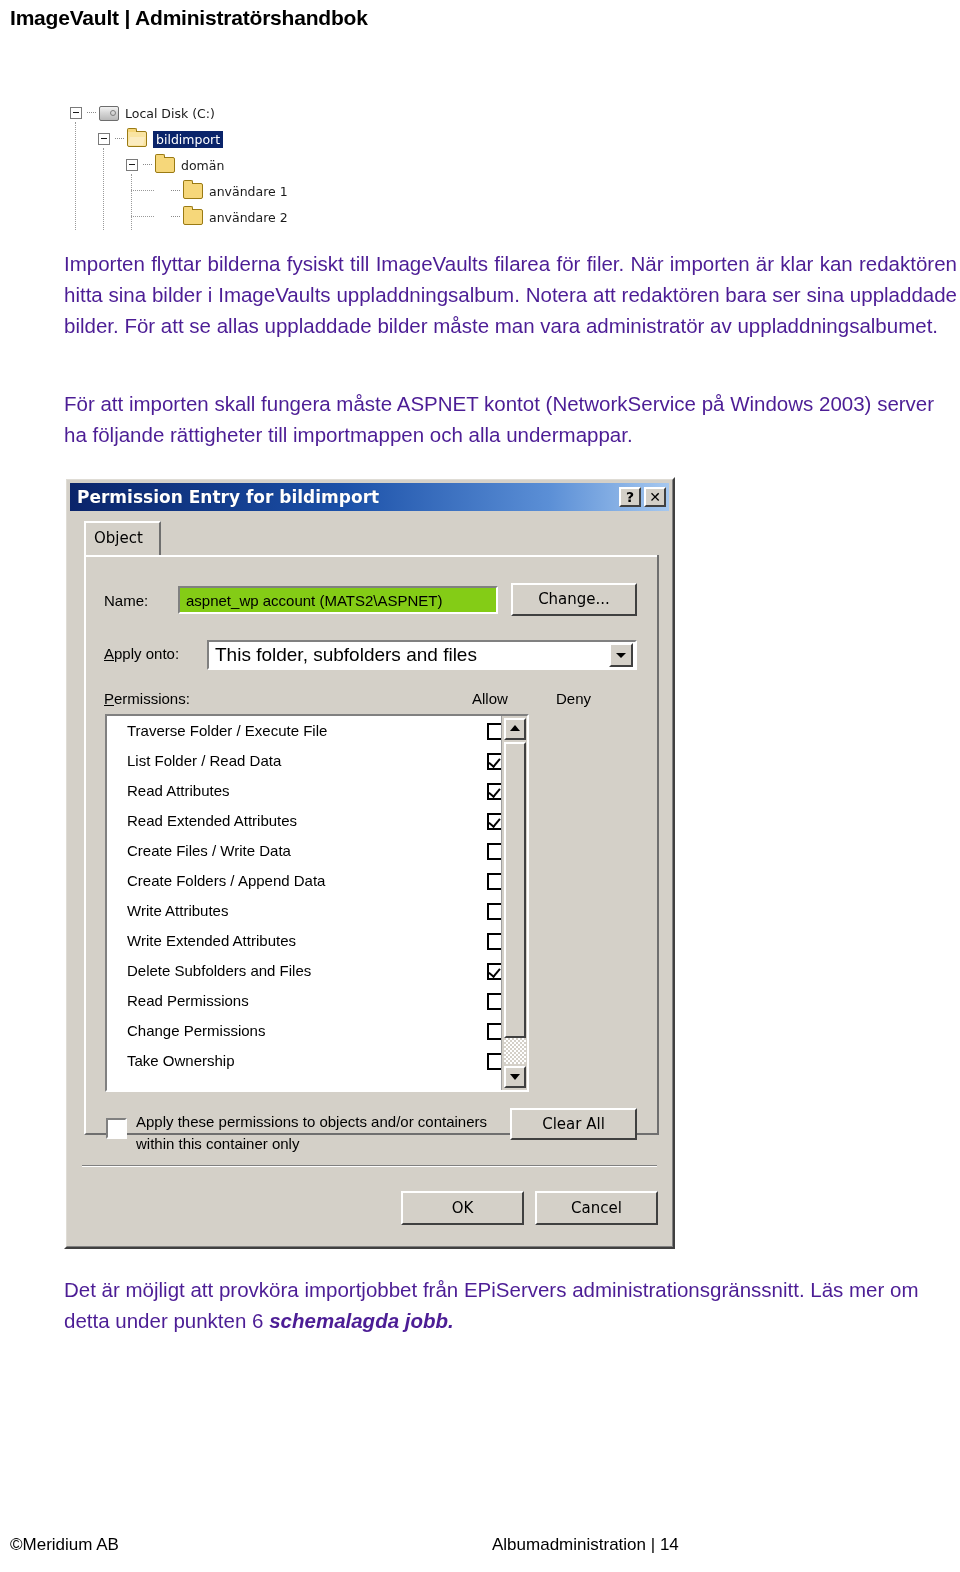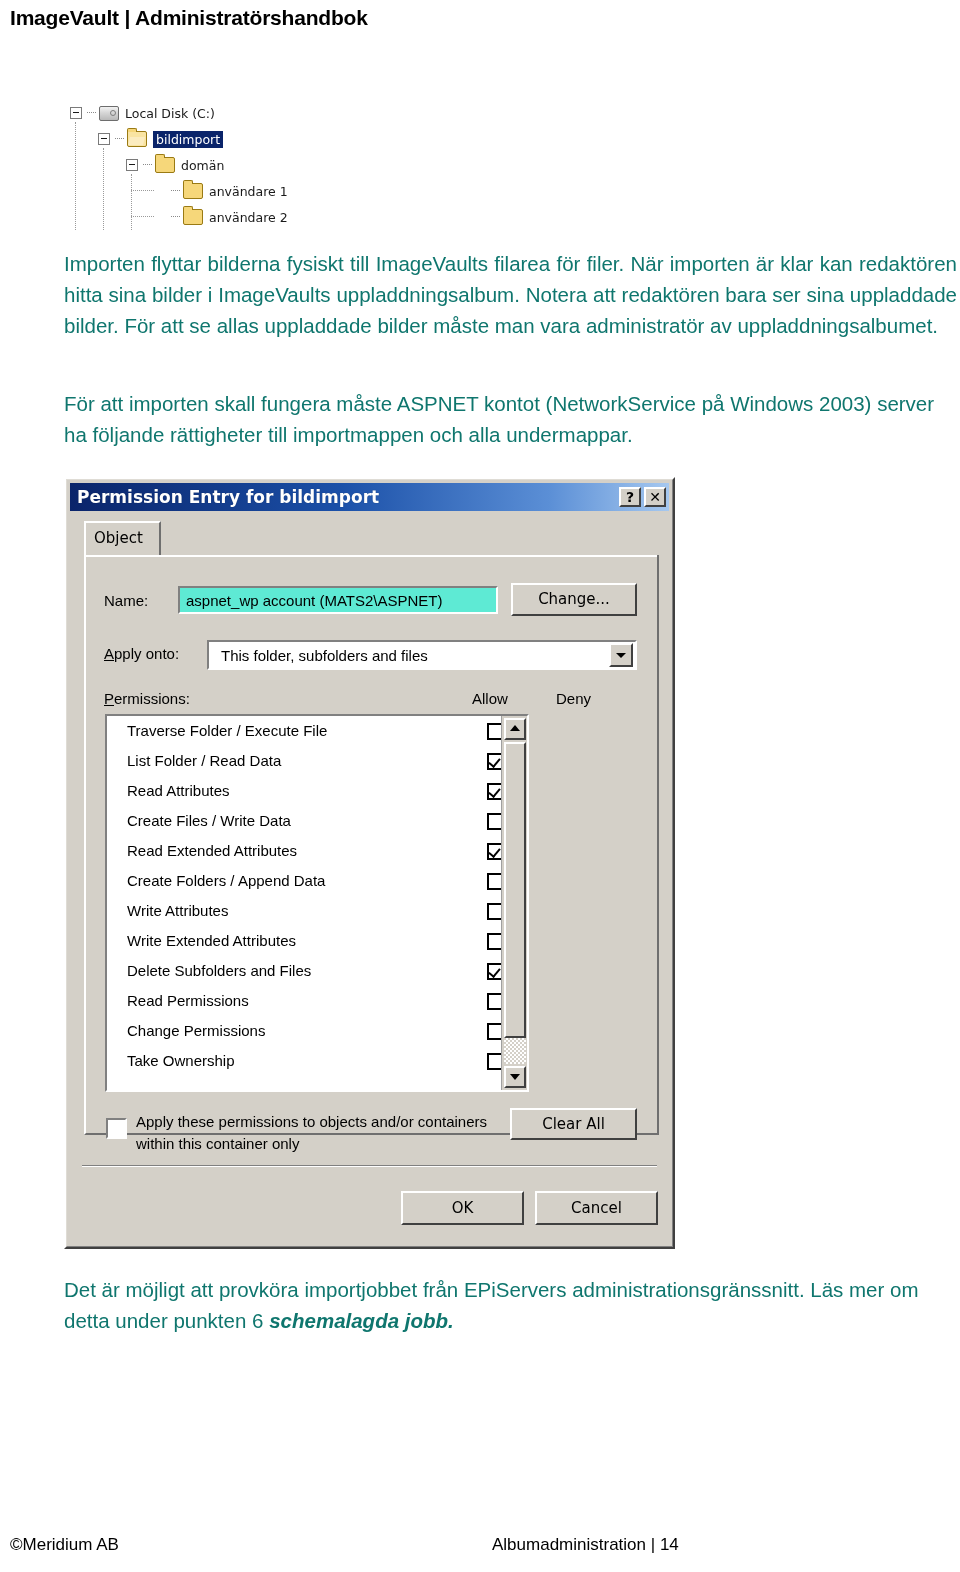--- a/index.html
+++ b/index.html
@@ -146,21 +146,21 @@
     border-top: 1px dotted #9a9a9a;
   }
   .hguide.h3 { left: 61px; top: 88px;  width: 23px; }
   .hguide.h4 { left: 61px; top: 114px; width: 23px; }
 
   
   .para {
     position: absolute;
     font-size: 20.5px;
     line-height: 31px;
-    color: #0f766e;
+    color: #4c1d95;
   }
   .para.justify { text-align: justify; }
   .p1 { left: 64px; top: 248px; width: 893px; }
   .p2 { left: 64px; top: 388px; width: 893px; }
   .p3 { left: 64px; top: 1274px; width: 893px; }
   .bold-italic { font-weight: bold; font-style: italic; }
 
   
   .dlg {
     position: absolute;
@@ -271,21 +271,21 @@
   .lbl-apply { left: 104px; top: 645px; }
   .lbl-perms { left: 104px; top: 690px; }
   .lbl-allow { left: 472px; top: 690px; }
   .lbl-deny  { left: 556px; top: 690px; }
   .underline-first::first-letter { text-decoration: underline; }
 
   .readonly-field {
     position: absolute;
     left: 178px; top: 586px;
     width: 320px; height: 28px;
-    background: #5eead4;
+    background: #84cc16;
     border-top: 2px solid #808080;
     border-left: 2px solid #808080;
     border-right: 2px solid #ffffff;
     border-bottom: 2px solid #ffffff;
     box-sizing: border-box;
     display: flex;
     align-items: center;
     padding-left: 6px;
     font-size: 15px;
     white-space: nowrap;
@@ -319,22 +319,22 @@
     border-top: 2px solid #808080;
     border-left: 2px solid #808080;
     border-right: 2px solid #ffffff;
     border-bottom: 2px solid #ffffff;
     box-sizing: border-box;
     display: flex;
     align-items: center;
   }
   .combo-text {
     flex: 1;
-    padding-left: 12px;
-    font-size: 15px;
+    padding-left: 6px;
+    font-size: 19px;
     white-space: nowrap;
     overflow: hidden;
   }
   .combo-arrow {
     width: 24px; height: 24px;
     margin-right: 2px;
     background: #d4d0c8;
     border-top: 2px solid #ffffff;
     border-left: 2px solid #ffffff;
     border-right: 2px solid #404040;
@@ -597,27 +597,27 @@
         <span class="perm-name">List Folder / Read Data</span>
         <span class="cb allow checked"></span>
         <span class="cb deny"></span>
       </div>
       <div class="perm-row">
         <span class="perm-name">Read Attributes</span>
         <span class="cb allow checked"></span>
         <span class="cb deny"></span>
       </div>
       <div class="perm-row">
-        <span class="perm-name">Create Files / Write Data</span>
-        <span class="cb allow"></span>
-        <span class="cb deny"></span>
-      </div>
-      <div class="perm-row">
         <span class="perm-name">Read Extended Attributes</span>
         <span class="cb allow checked"></span>
+        <span class="cb deny"></span>
+      </div>
+      <div class="perm-row">
+        <span class="perm-name">Create Files / Write Data</span>
+        <span class="cb allow"></span>
         <span class="cb deny"></span>
       </div>
       <div class="perm-row">
         <span class="perm-name">Create Folders / Append Data</span>
         <span class="cb allow"></span>
         <span class="cb deny"></span>
       </div>
       <div class="perm-row">
         <span class="perm-name">Write Attributes</span>
         <span class="cb allow"></span>

